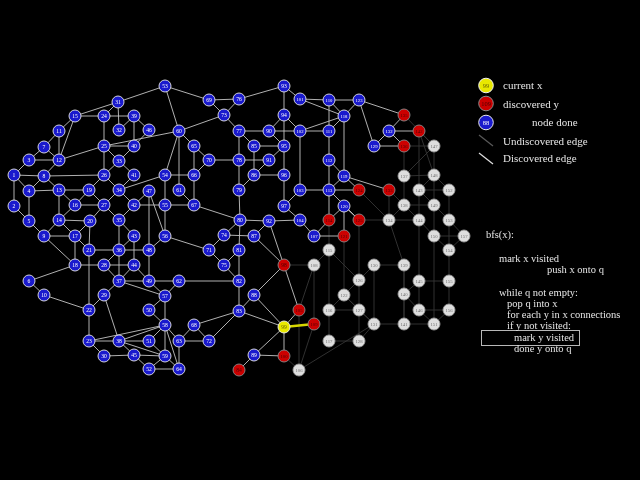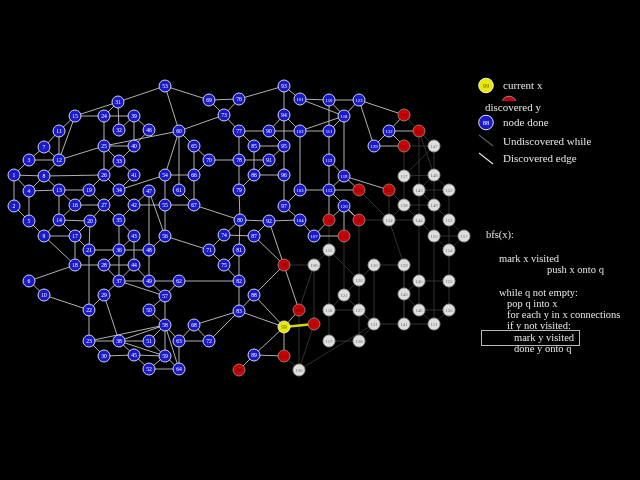--- a/index.html
+++ b/index.html
@@ -638,39 +638,39 @@
       <text x="464" y="237.9" fill="#6e6e6e" text-anchor="middle" font-size="4.7" font-family="&quot;Liberation Serif&quot;, serif">157</text>
     </svg>
   <div id="legend">
       <div class="legend-row" style="top: 76px;">
         <svg width="18" height="17">
           <circle cx="9" cy="8.5" r="7.3" fill="#e8e800" stroke="#f0f0f0" stroke-width="1"></circle>
           <text x="9" y="11" text-anchor="middle" font-size="6.5" font-family="&quot;Liberation Serif&quot;, serif" fill="#6e6a00">99</text>
         </svg>
         <span class="legend-label">current x</span>
       </div>
-      <div class="legend-row" style="top: 94.5px; flex-direction: column;">
+      <div class="legend-row" style="top: 94.5px;">
         <svg width="18" height="17">
           <circle cx="9" cy="8.5" r="7.3" fill="#cc0000" stroke="#8a8a8a" stroke-width="1"></circle>
           <text x="9" y="11" text-anchor="middle" font-size="6.5" font-family="&quot;Liberation Serif&quot;, serif" fill="#4d0000">109</text>
         </svg>
         <span class="legend-label">discovered y</span>
       </div>
-      <div class="legend-row" style="top: 113px;">
+      <div class="legend-row" style="top: 113px; gap: 29px;">
         <svg width="18" height="17">
           <circle cx="9" cy="8.5" r="7.3" fill="#1a1acd" stroke="#e8e8e8" stroke-width="1"></circle>
           <text x="9" y="11" text-anchor="middle" font-size="6.5" font-family="&quot;Liberation Serif&quot;, serif" fill="#ffffff">88</text>
         </svg>
         <span class="legend-label">node done</span>
       </div>
       <div class="legend-row" style="top: 131.5px;">
         <svg width="18" height="17">
           <line x1="2" y1="3" x2="16" y2="14" stroke="#5a5a5a" stroke-width="1.2"></line>
         </svg>
-        <span class="legend-label">Undiscovered while</span>
+        <span class="legend-label">Undiscovered edge</span>
       </div>
       <div class="legend-row" style="top: 149px;">
         <svg width="18" height="17">
           <line x1="2" y1="3" x2="16" y2="14" stroke="#e0e0e0" stroke-width="1.2"></line>
         </svg>
         <span class="legend-label">Discovered edge</span>
       </div>
     </div>
   <div id="pseudocode">
       <div id="code-box" style="left: 481px; top: 330px; width: 97px; height: 14px;"></div>

